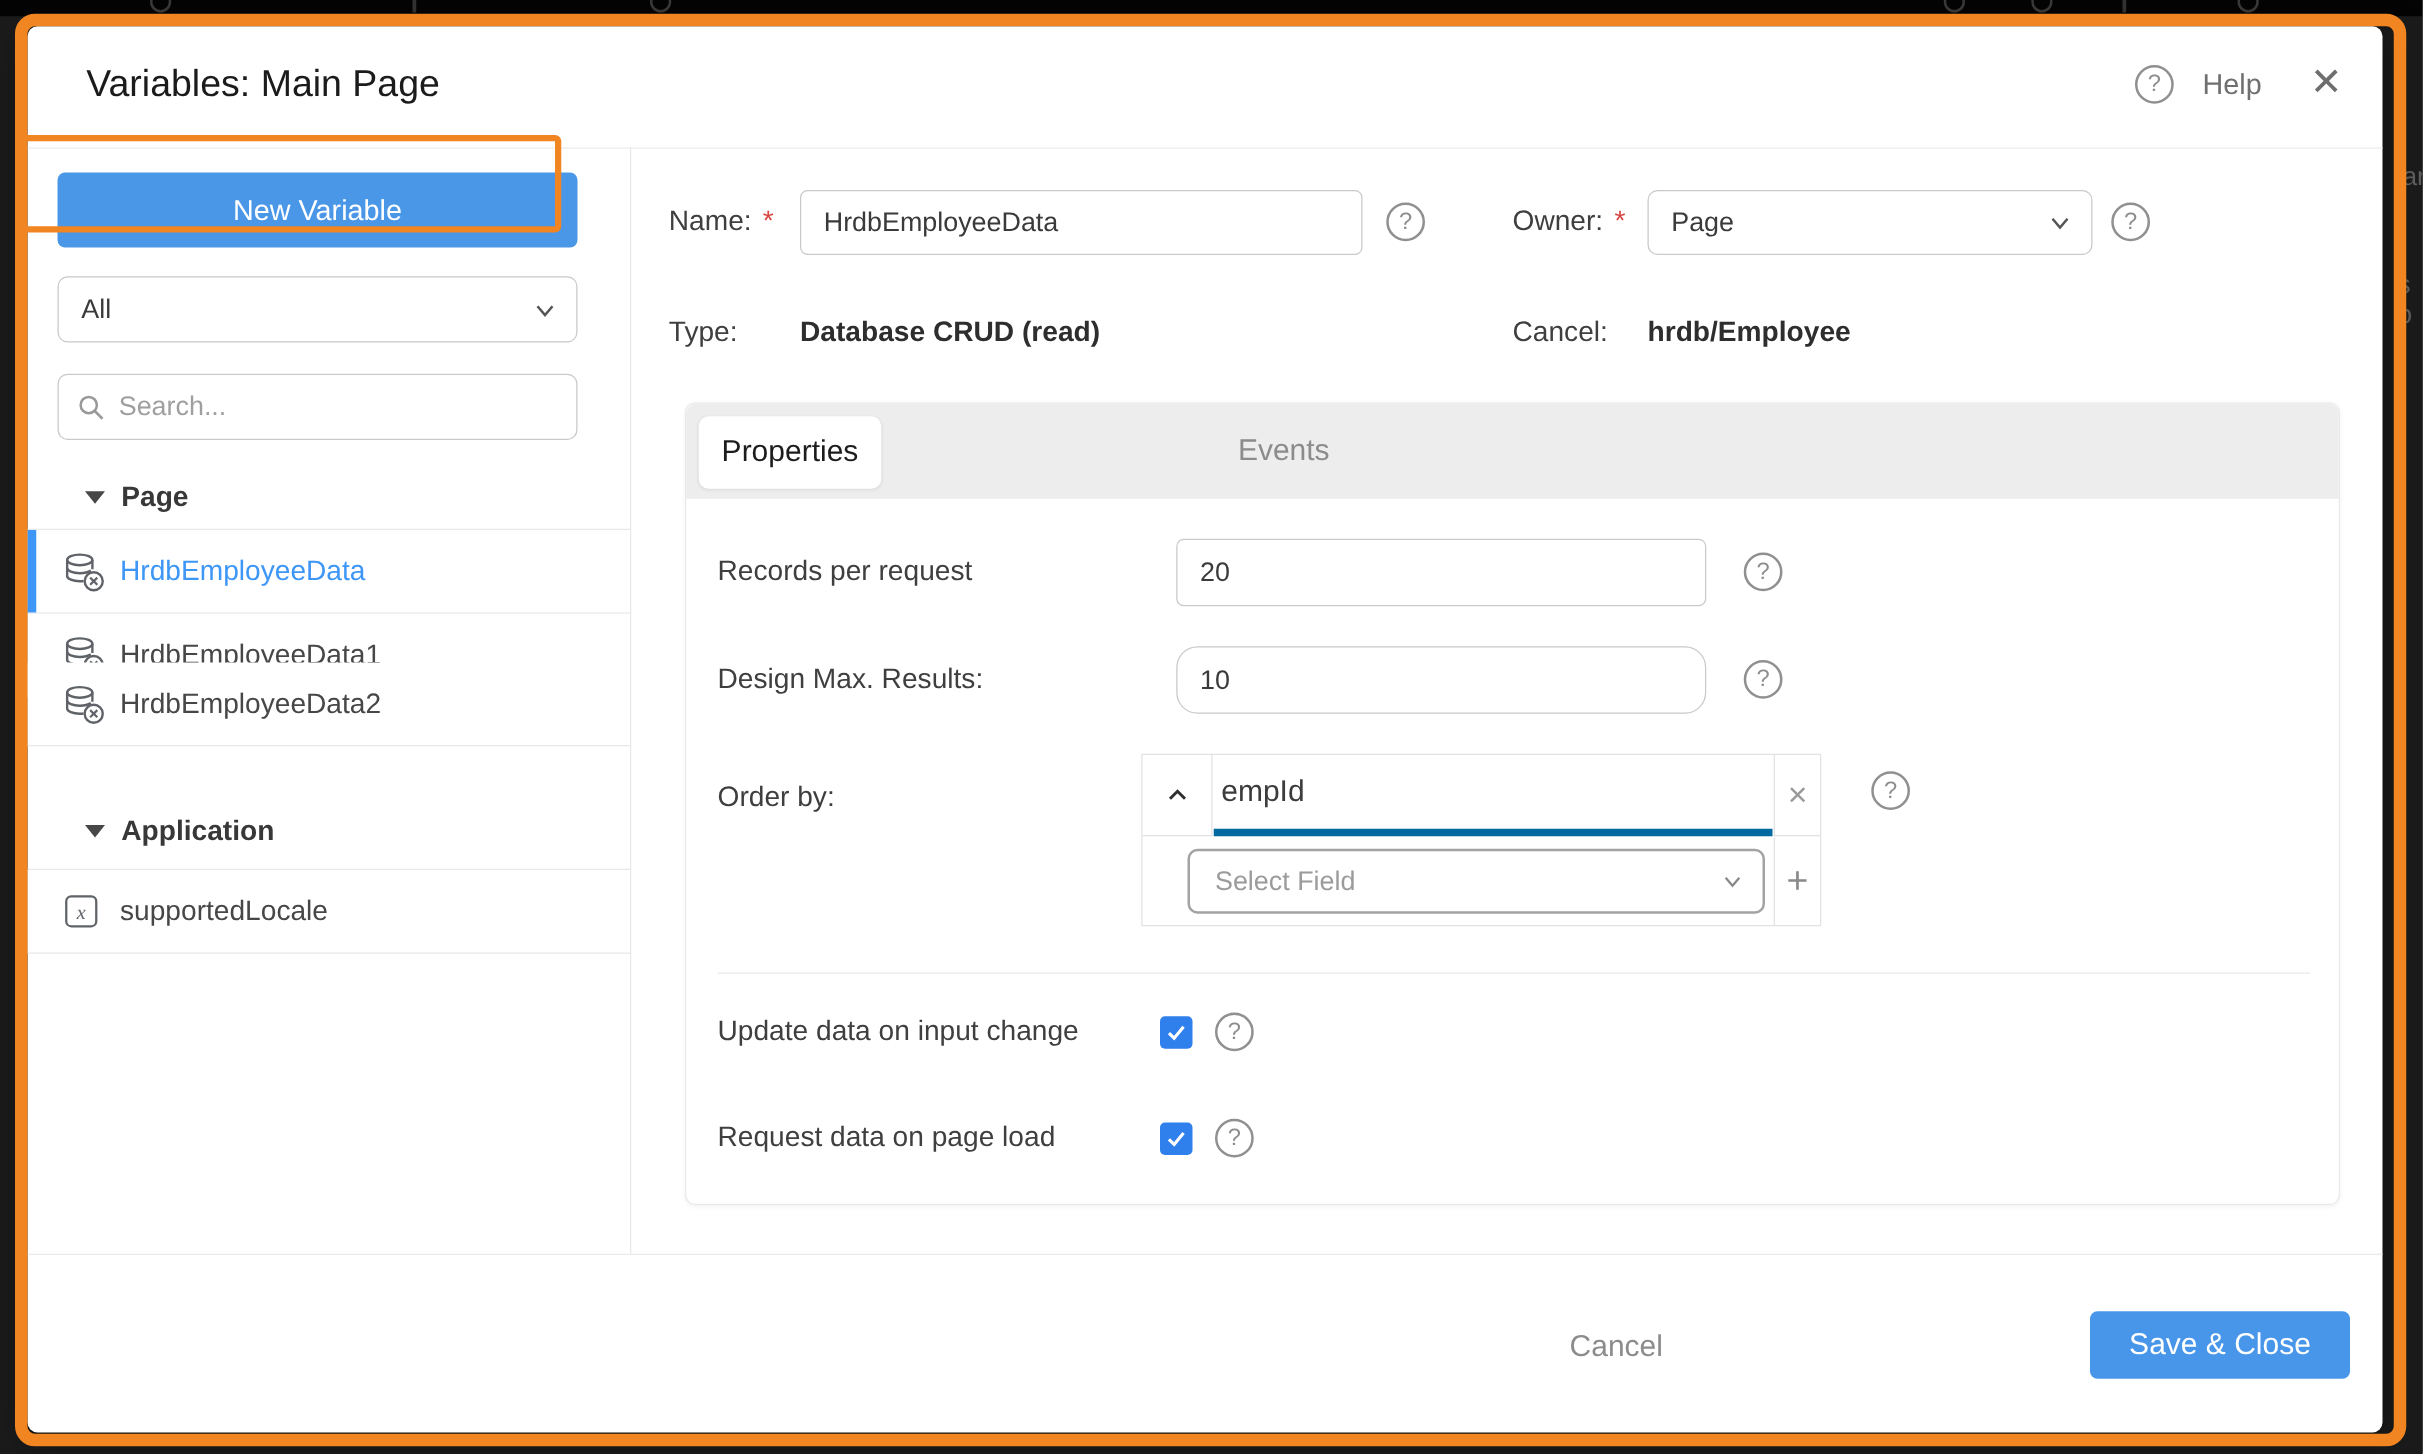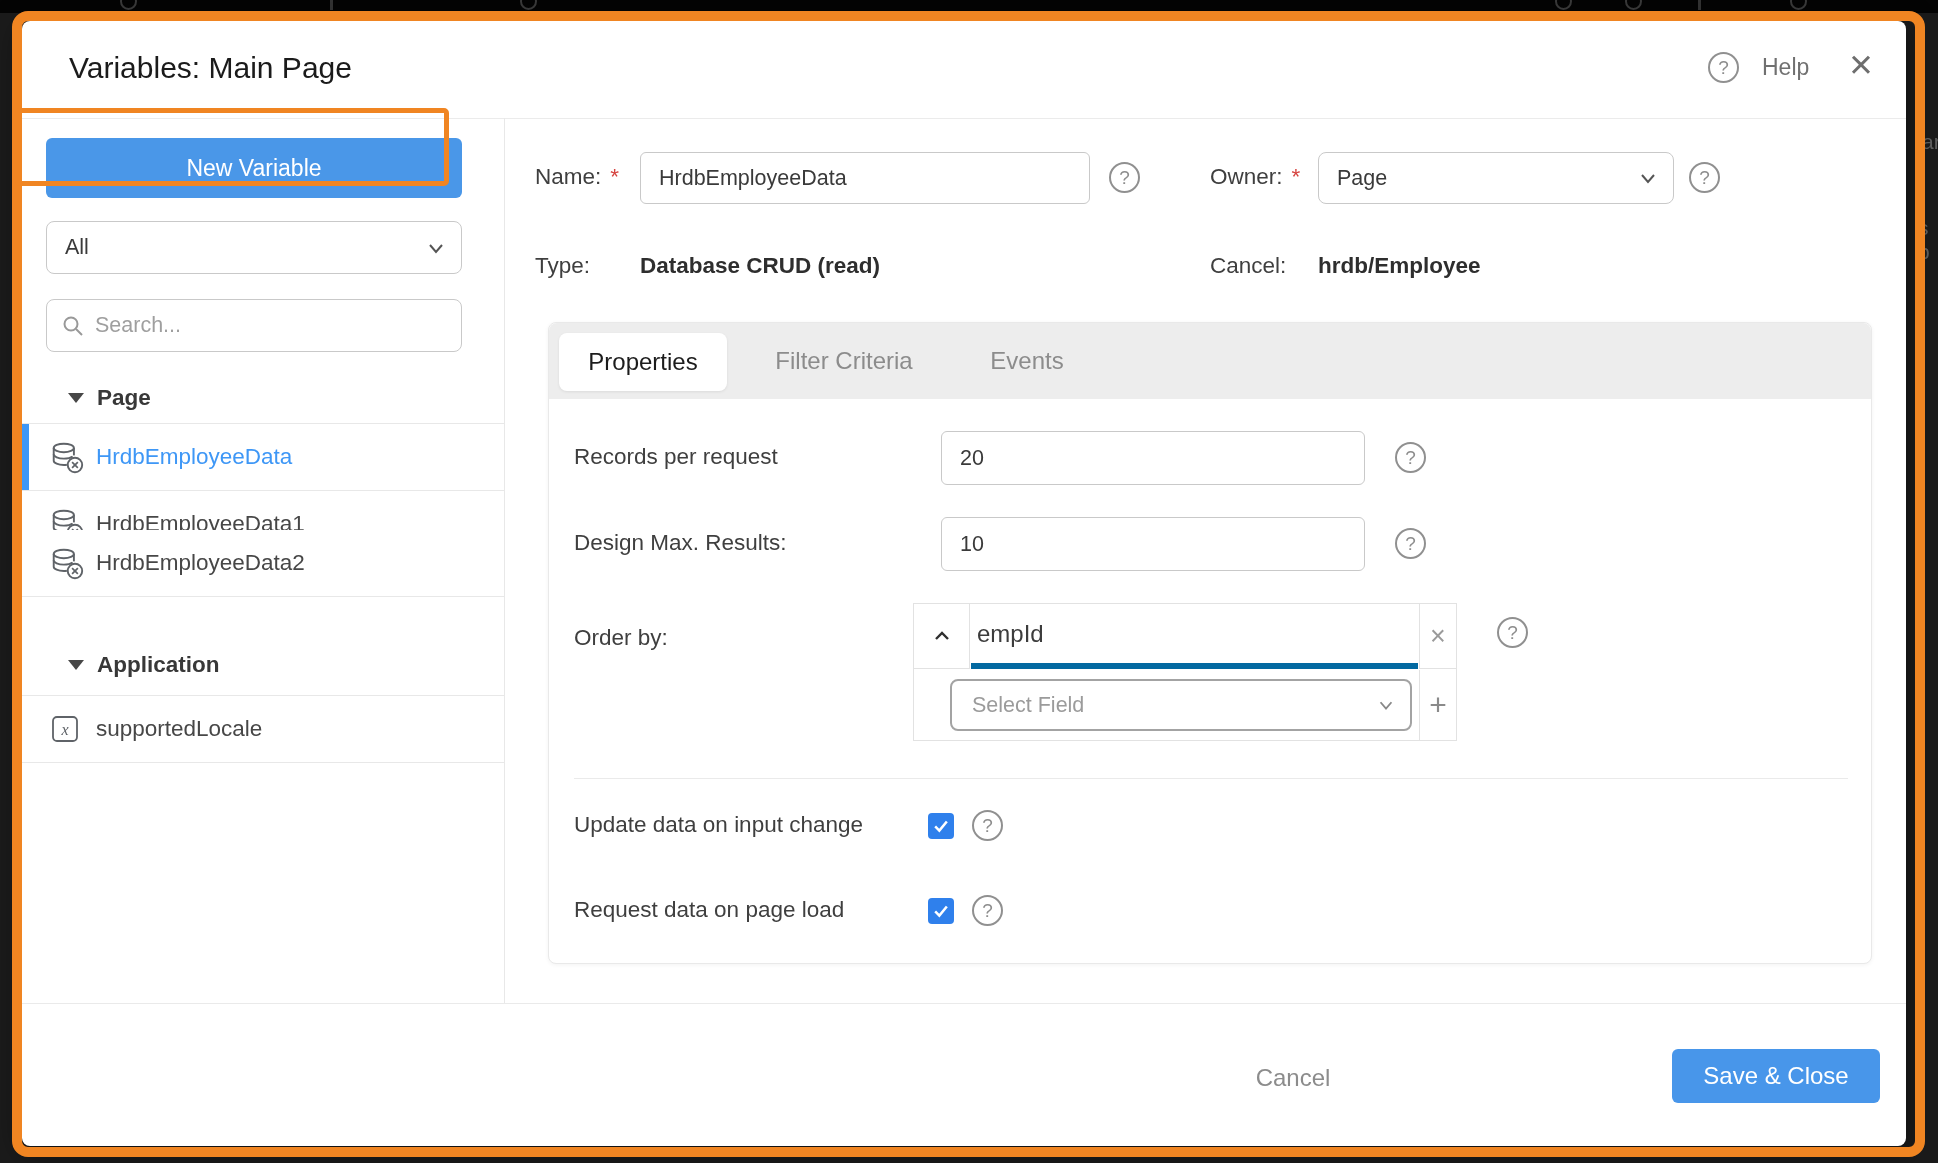--- a/index.html
+++ b/index.html
@@ -61,21 +61,21 @@
   .lbl{position:absolute; font-size:22.5px; color:#3f3f3f; white-space:nowrap;}
   .req{color:#d64541; margin-left:9px;}
   .val-bold{font-weight:700; color:#2e2e2e;}
   .inp{position:absolute; border:1px solid #c9c9c9; border-radius:6px; font-size:21.5px; color:#3a3a3a;
     padding:0 18px; font-family:inherit; outline:none;}
 
   
   .card{position:absolute; left:526px; top:301px; width:1324px; height:642px; background:#fff;
     border:1px solid #e9e9e9; border-radius:8px; box-shadow:0 1px 4px rgba(0,0,0,.05);}
   .strip{position:absolute; left:0; top:0; width:100%; height:76px; background:#ededed; border-radius:8px 8px 0 0;}
-  .tab-active{position:absolute; left:10px; top:10px; width:168px; height:58px; background:#fff; border-radius:8px;
+  .tab-active{position:absolute; left:10px; top:10px; width:146px; height:58px; background:#fff; border-radius:8px;
     display:flex; align-items:center; justify-content:center; font-size:24px; color:#1c1c1c;
     box-shadow:0 1px 3px rgba(0,0,0,.08); cursor:pointer;}
   .tab{position:absolute; top:0; height:76px; display:flex; align-items:center; justify-content:center;
     font-size:24px; color:#8c8c8c; cursor:pointer;}
   .cb{position:absolute; width:26px; height:26px; border-radius:4px; background:var(--checkbox_blue); cursor:pointer;
       display:flex; align-items:center; justify-content:center;}
 
   
   .oc{position:absolute; left:364px; top:280px; width:544px; height:138px; border:1px solid #e2e2e2; background:#fff;}
   .oc-sort{position:absolute; left:0; top:0; width:56px; height:65px; border-right:1px solid #e2e2e2;
@@ -220,29 +220,28 @@
     <div class="q" style="position:absolute; left:1667px; top:141px">?</div>
 
     <div class="lbl" style="left:513px; top:232px">Type:</div>
     <div class="lbl val-bold" style="left:618px; top:232px">Database CRUD (read)</div>
     <div class="lbl" style="left:1188px; top:232px">Cancel:</div>
     <div class="lbl val-bold" style="left:1296px; top:232px">hrdb/Employee</div>
 
     <div class="card">
       <div class="strip"></div>
       <div class="tab-active">Properties</div>
-      <div class="tab" style="left:196px; width:198px">Filter Criteria</div>
       <div class="tab" style="left:418px; width:120px">Events</div>
 
       <div class="lbl" style="left:25px; top:121px">Records per request</div>
       <input class="inp" style="left: 392px; top: 108px; width: 424px; height: 54px;" value="20">
       <div class="q" style="position:absolute; left:846px; top:119px">?</div>
 
       <div class="lbl" style="left:25px; top:207px">Design Max. Results:</div>
-      <input class="inp" style="left: 392px; top: 194px; width: 424px; height: 54px;" value="10">
+      <input class="inp" style="left: 392px; top: 194px; width: 424px; height: 54px; border-radius: 17px;" value="10">
       <div class="q" style="position:absolute; left:846px; top:205px">?</div>
 
       <div class="lbl" style="left:25px; top:302px">Order by:</div>
       <div class="oc">
         <div class="oc-sort">
           <svg width="20" height="14" viewBox="0 0 20 14">
             <polyline points="4,10 10,4 16,10" fill="none" stroke="#2f2f2f" stroke-width="2.4"></polyline>
           </svg>
         </div>
         <div class="oc-field">empId</div>

